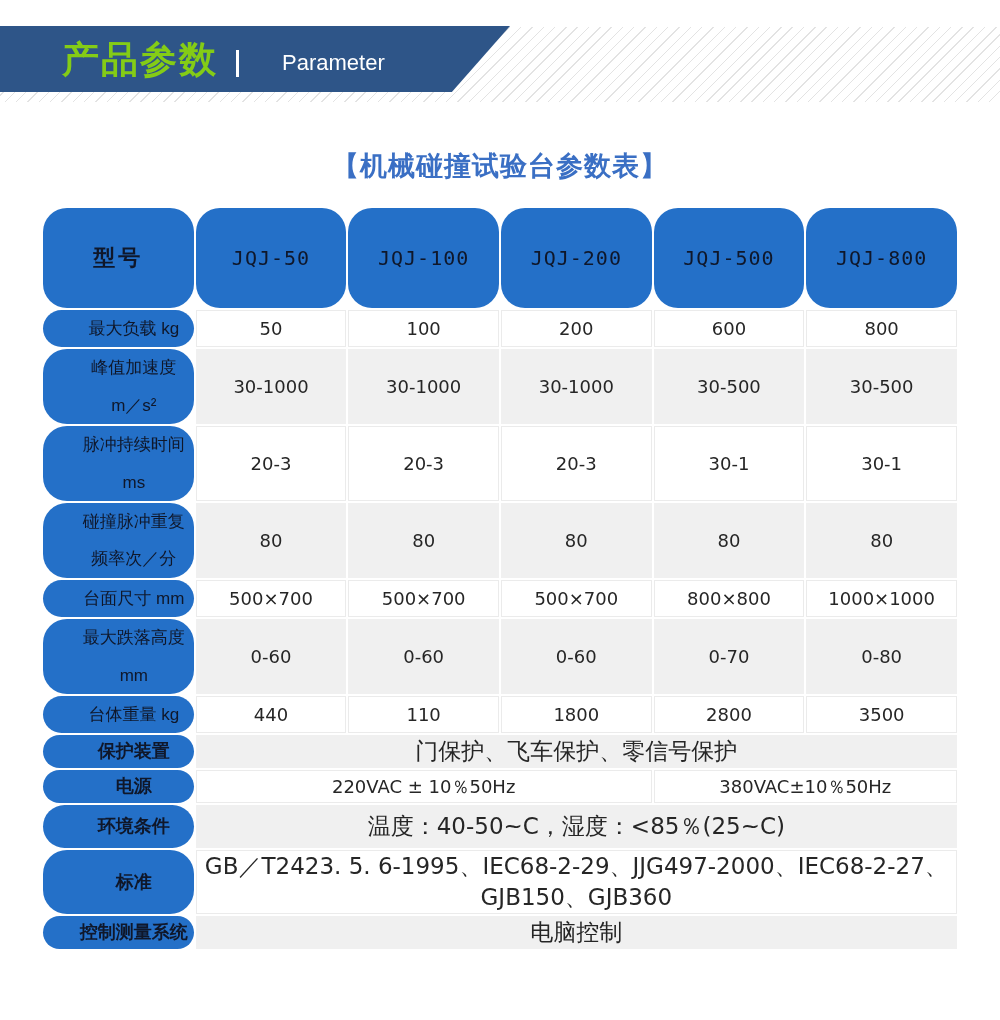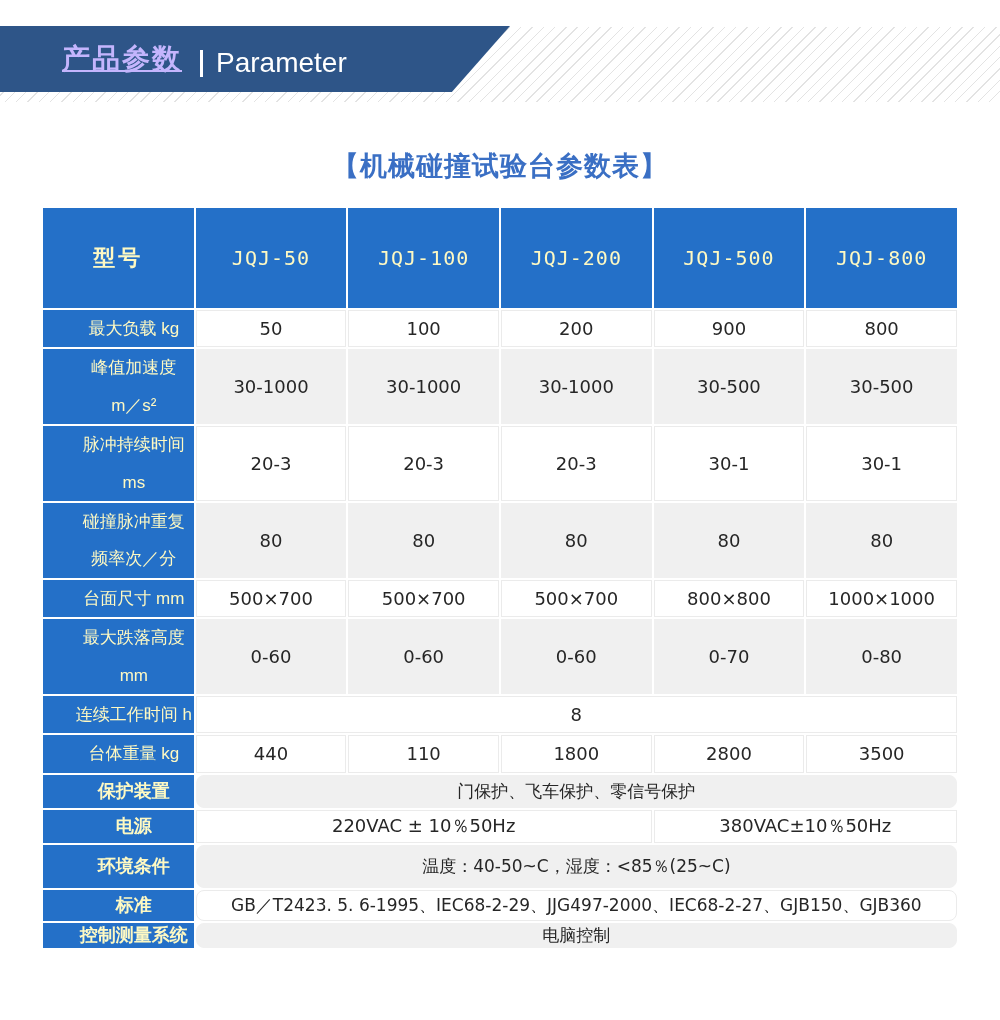--- a/index.html
+++ b/index.html
@@ -11,54 +11,54 @@
   .hatch-band{
     position:absolute;left:0;top:27px;width:1000px;height:75px;
     background:repeating-linear-gradient(135deg,#e3e3e3 0 1px,transparent 1px 8px);
   }
   .banner{
     position:absolute;left:0;top:26px;width:510px;height:66px;
     background:#2e5588;
     clip-path:polygon(0 0,100% 0,88.6% 100%,0 100%);
     display:flex;align-items:center;box-sizing:border-box;padding-left:62px;
   }
-  .banner-zh{font-size:28px;font-weight:bold;color:#c4b5fd;letter-spacing:2px;line-height:1;text-decoration:underline;}
+  .banner-zh{font-size:37px;font-weight:bold;color:#84cc16;letter-spacing:2px;line-height:1;}
   .banner-bar{width:3px;height:27px;background:#fff;margin:8px 13px 0 18px;}
-  .banner-en{font-size:28px;color:#fff;margin-top:8px;line-height:1;}
+  .banner-en{font-size:22px;color:#fff;margin-top:8px;line-height:1;margin-left:30px;}
   
   .page-title{
     position:absolute;top:148px;left:0;width:1000px;text-align:center;
     font-size:27px;font-weight:bold;color:#3a6fc4;letter-spacing:1px;
   }
   
   table.param-table{
     position:absolute;left:41px;top:206px;width:918px;
     border-collapse:separate;border-spacing:2px;table-layout:fixed;
   }
   .param-table col{width:150px;}
   .param-table th,.param-table td{
     text-align:center;vertical-align:middle;padding:0;margin:0;overflow:hidden;
   }
-  .blue{background:#2470c8;color:#fef9c3;}
+  .blue{background:#2470c8;color:#0f172a;border-radius:24px;}
   th.model-label{font-size:22px;letter-spacing:3px;font-weight:bold;}
   th.model-cell{
     font-family:"DejaVu Sans Mono","Liberation Mono",monospace;
     font-size:20px;font-weight:normal;letter-spacing:1px;
   }
   td.row-label{
     font-size:17px;white-space:pre-line;line-height:2.2;font-weight:normal;padding-left:31px;
   }
   td.row-label.bold{font-weight:bold;font-size:18px;line-height:1.4;}
   td.val{
     font-family:"DejaVu Sans","Liberation Sans",sans-serif;
     font-size:18px;color:#262626;background:#ffffff;border:1px solid #ebebeb;
   }
   tr.shade td.val{background:#f0f0f0;border-color:#f0f0f0;}
   td.val.dim{word-break:break-all;padding:0 12px;line-height:1.75;font-size:17px;}
-  td.val.wide{font-size:17px;border-radius:8px;}
+  td.val.wide{font-size:23px;}
 </style>
 </head>
 <body>
 
 <div class="hatch-band"></div>
 
 <div class="banner">
   <span class="banner-zh">产品参数</span>
   <span class="banner-bar"></span>
   <span class="banner-en">Parameter</span>
@@ -84,21 +84,21 @@
     <th class="blue model-cell">JQJ-200</th>
     <th class="blue model-cell">JQJ-500</th>
     <th class="blue model-cell">JQJ-800</th>
   </tr>
 
   <tr style="height:33px">
     <td class="blue row-label">最大负载 kg</td>
     <td class="val">50</td>
     <td class="val">100</td>
     <td class="val">200</td>
-    <td class="val">900</td>
+    <td class="val">600</td>
     <td class="val">800</td>
   </tr>
 
   <tr class="shade" style="height:65px">
     <td class="blue row-label">峰值加速度
 m／s²</td>
     <td class="val">30-1000</td>
     <td class="val">30-1000</td>
     <td class="val">30-1000</td>
     <td class="val">30-500</td>
@@ -137,24 +137,20 @@
   <tr class="shade" style="height:65px">
     <td class="blue row-label">最大跌落高度
 mm</td>
     <td class="val">0-60</td>
     <td class="val">0-60</td>
     <td class="val">0-60</td>
     <td class="val">0-70</td>
     <td class="val">0-80</td>
   </tr>
 
-  <tr style="height:33px">
-    <td class="blue row-label">连续工作时间 h</td>
-    <td class="val" colspan="5">8</td>
-  </tr>
 
 
   <tr style="height:33px">
     <td class="blue row-label">台体重量 kg</td>
     <td class="val">440</td>
     <td class="val">110</td>
     <td class="val">1800</td>
     <td class="val">2800</td>
     <td class="val">3500</td>
   </tr>

